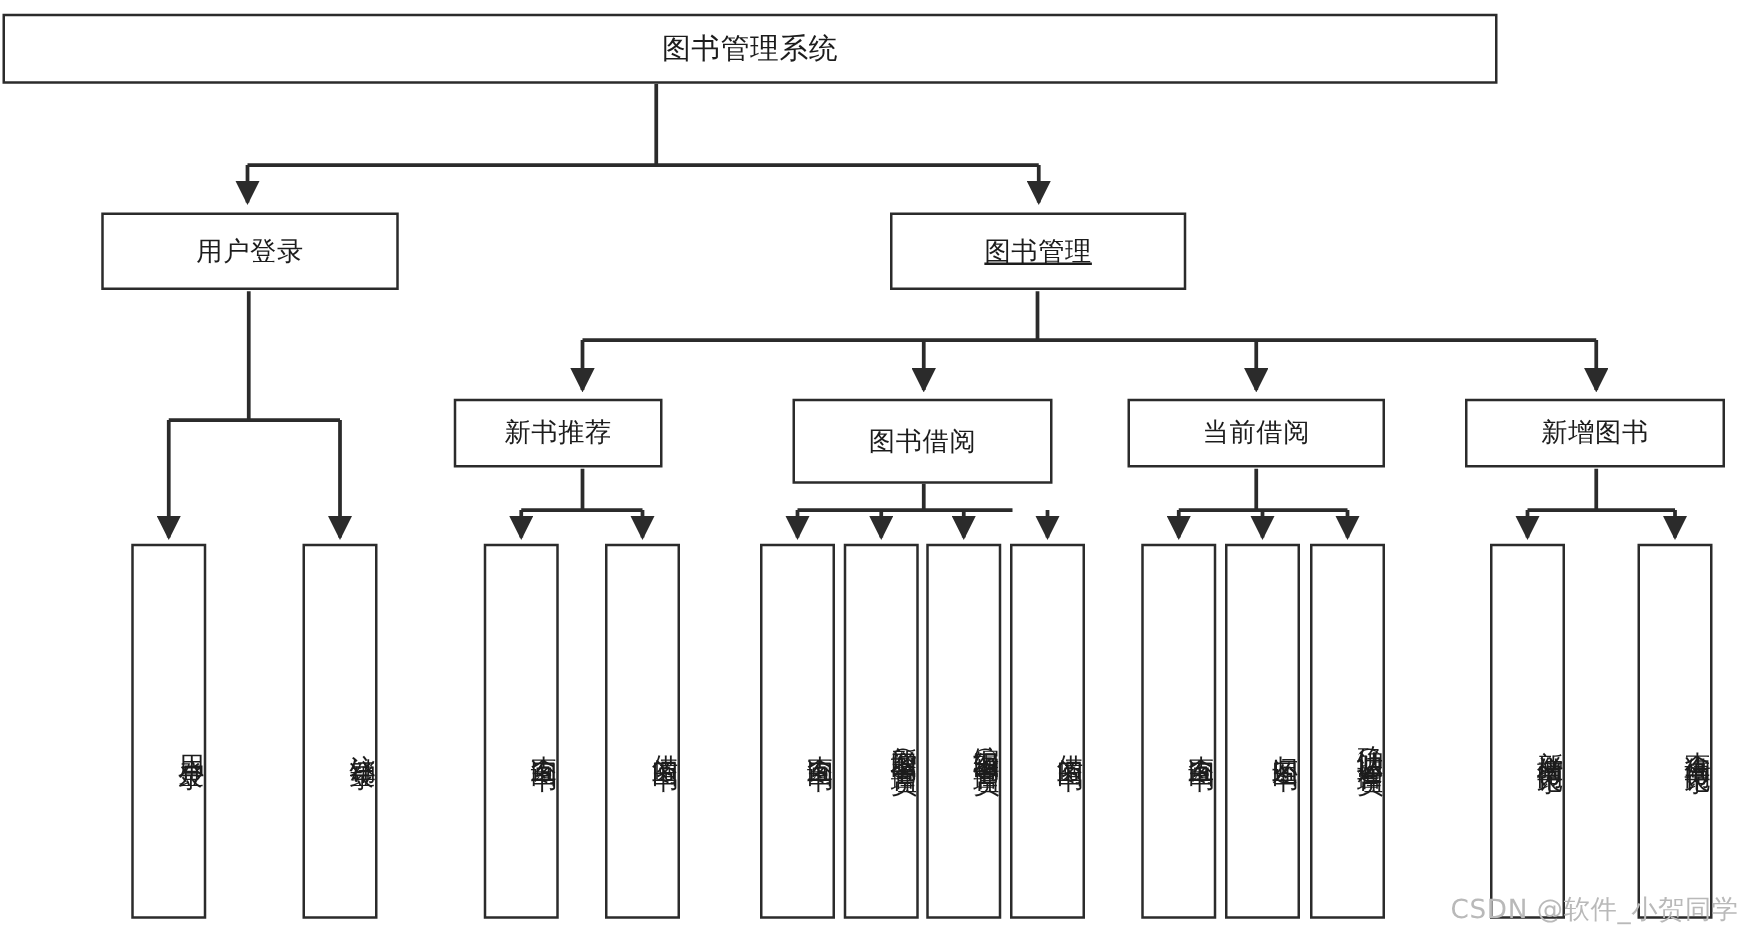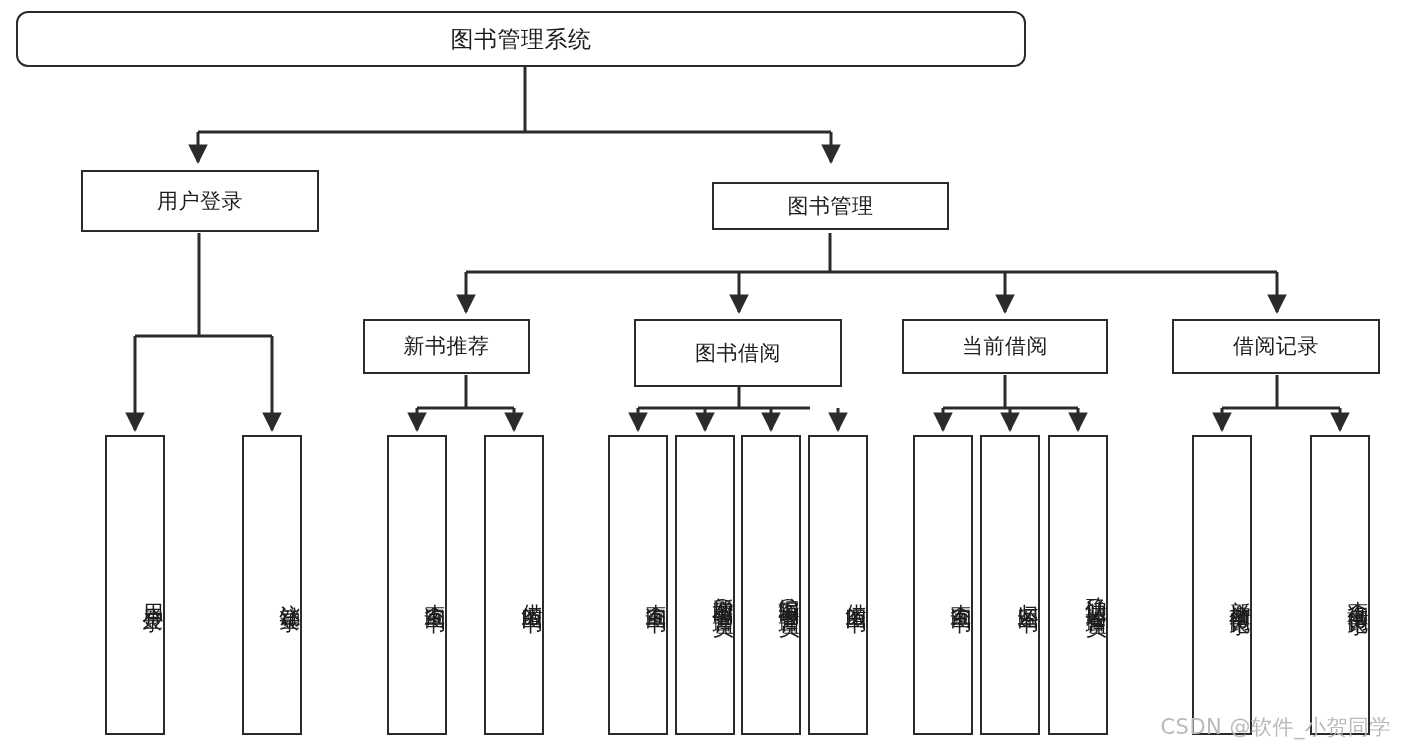--- a/index.html
+++ b/index.html
@@ -114,42 +114,42 @@
       <path d="M 1010 408 L 1010 430" marker-end="url(#arrow)"></path>
       <path d="M 1078 408 L 1078 430" marker-end="url(#arrow)"></path>
 
       <path d="M 1277 375 L 1277 408"></path>
       <path d="M 1222 408 L 1340 408"></path>
       <path d="M 1222 408 L 1222 430" marker-end="url(#arrow)"></path>
       <path d="M 1340 408 L 1340 430" marker-end="url(#arrow)"></path>
     </g>
   </svg>
 
-  <div class="node root" style="left:16px; top:11px; width:1010px; height:56px;border-radius:12px;">
+  <div class="node root" style="left:2px; top:11px; width:1196px; height:56px;">
     <span>图书管理系统</span>
   </div>
 
   <div class="node" style="left:81px; top:170px; width:238px; height:62px;">
     <span>用户登录</span>
   </div>
-  <div class="node" style="left:712px; top:182px; width:237px; height:48px;">
+  <div class="node" style="left:712px; top:170px; width:237px; height:62px;text-decoration:underline;">
     <span>图书管理</span>
   </div>
 
   <div class="node" style="left:363px; top:319px; width:167px; height:55px;">
     <span>新书推荐</span>
   </div>
   <div class="node" style="left:634px; top:319px; width:208px; height:68px;">
     <span>图书借阅</span>
   </div>
   <div class="node" style="left:902px; top:319px; width:206px; height:55px;">
     <span>当前借阅</span>
   </div>
   <div class="node" style="left:1172px; top:319px; width:208px; height:55px;">
-    <span>借阅记录</span>
+    <span>新增图书</span>
   </div>
 
   <div class="node leaf" style="left:105px; top:435px; width:60px; height:300px;">
     <span>用户登录</span>
   </div>
   <div class="node leaf" style="left:242px; top:435px; width:60px; height:300px;">
     <span>注销登录</span>
   </div>
 
   <div class="node leaf" style="left:387px; top:435px; width:60px; height:300px;">

